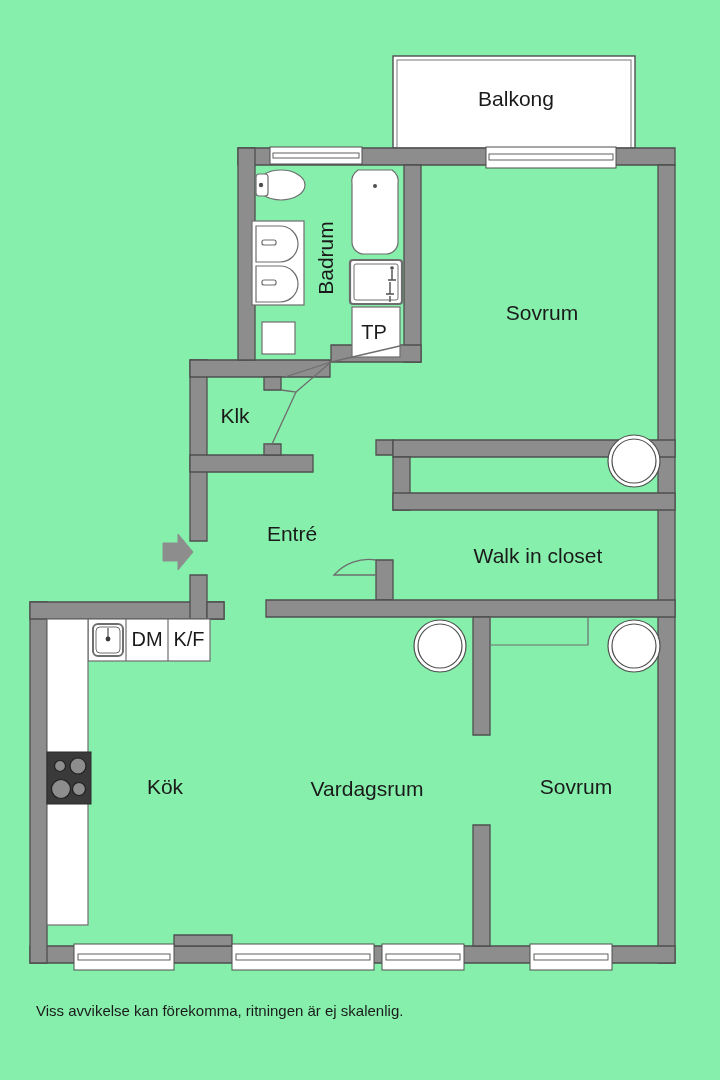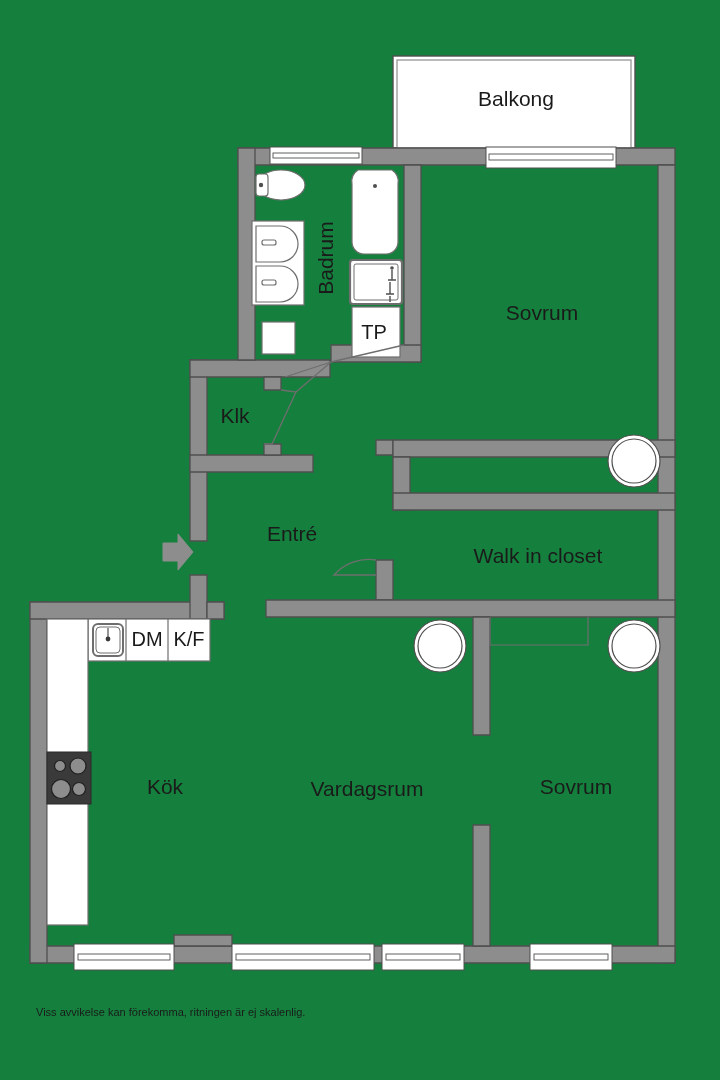--- a/index.html
+++ b/index.html
@@ -1,25 +1,25 @@
 <!DOCTYPE html>
 <html><head>
 <meta charset="utf-8">
 <style>
   html,body{margin:0;padding:0;background:#ffffff;}
   body{width:720px;height:1080px;overflow:hidden;
        font-family:"Liberation Sans","DejaVu Sans",sans-serif;}
-  #plan-root{position:relative;width:720px;height:1080px;background:#15803d;}
+  #plan-root{position:relative;width:720px;height:1080px;background:#86efac;}
   svg#floorplan{display:block;width:720px;height:1080px;}
   .room-label{font-family:"Liberation Sans","DejaVu Sans",sans-serif;
               font-size:21px;fill:#1a1a1a;text-anchor:middle;dominant-baseline:middle;}
   .appliance-label{font-family:"Liberation Sans","DejaVu Sans",sans-serif;
               font-size:20px;fill:#1a1a1a;text-anchor:middle;dominant-baseline:middle;}
   .caption{font-family:"Liberation Sans","DejaVu Sans",sans-serif;
-           font-size:11px;color:#1a1a1a;}
+           font-size:15px;color:#1a1a1a;}
   #caption-box{position:absolute;left:36px;top:1002px;}
 </style>
 </head>
 <body>
 
 <div id="plan-root">
 
   <svg id="floorplan" viewBox="0 0 720 1080">
 
     <g>

